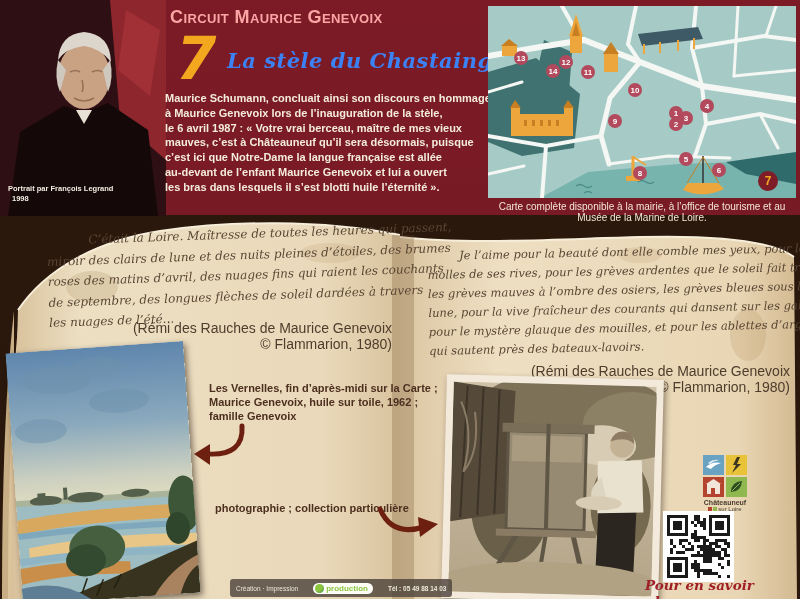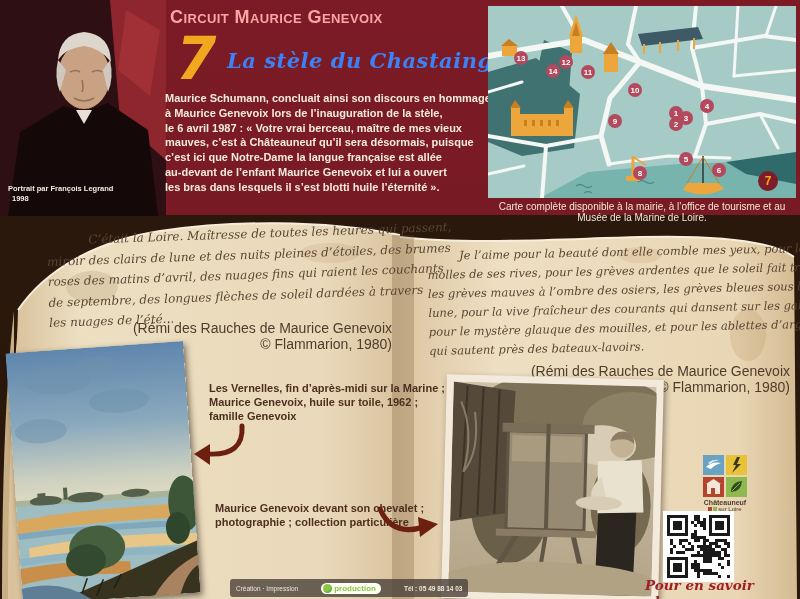--- a/index.html
+++ b/index.html
@@ -64,21 +64,21 @@
   .lg { position:relative; }
   #logo-name { font-size:7px; font-weight:bold; color:#4a3b2e; margin-top:2px; }
   #logo-sub  { font-size:6px; color:#4a3b2e; }
   .sq { display:inline-block; width:4px; height:4px; margin-right:1px; vertical-align:middle; }
   #qr { left:663px; top:511px; width:71px; height:71px; background:#ffffff; padding:4px; }
   #more-info { left:645px; top:577px; width:120px; color:#9e1f28; font-size:13.5px;
     font-weight:bold; font-style:italic; font-family:"DejaVu Serif", serif; }
 
   
   #credits { left:230px; top:579px; height:18px; display:flex; align-items:center;
-    gap:23px; background:rgba(78,68,60,.82); border-radius:3px; padding:0 6px; }
+    gap:15px; background:rgba(78,68,60,.82); border-radius:3px; padding:0 6px; }
   #credits .pre { color:#ece7db; font-size:6.5px; }
   #prod-pill { background:#fdfdf8; border-radius:8px; padding:1px 5px 1px 2px;
     display:flex; align-items:center; gap:2px; }
   #prod-dot { width:9px; height:9px; border-radius:50%;
     background:radial-gradient(circle at 35% 35%, #8cc63f 0 45%, #2e7d4f 100%); }
   #prod-pill .name { color:#8cc63f; font-size:8px; font-weight:bold; }
   #credits .tel { color:#efe9dc; font-size:6.5px; font-weight:bold; }
 </style>
 </head>
 <body>
@@ -340,31 +340,30 @@
       <path d="M0,236 Q40,228 70,252 L0,252 Z" fill="#5d7e95"></path>
       <g stroke="#23200f" stroke-width="1.5">
           <line x1="60" y1="244" x2="66" y2="230"></line>
           <line x1="74" y1="248" x2="82" y2="232"></line>
           <line x1="92" y1="242" x2="100" y2="228"></line>
         </g>
     </g>
   </svg>
 
   <div id="caption-painting" class="abs photo-caption">
-    <div>Les Vernelles, fin d’après-midi sur la Marine ;</div>
+    <div>Les Vernelles, fin d’après-midi sur la Carte ;</div>
     <div>Maurice Genevoix, huile sur toile, 1962 ;</div>
     <div>famille Genevoix</div>
   </div>
   <svg class="abs" style="left:192px; top:420px;" width="58" height="48" viewBox="0 0 58 48">
     <path d="M50,6 Q52,36 16,34" fill="none" stroke="#6d1f10" stroke-width="5" stroke-linecap="round"></path>
     <polygon points="18,24 2,34 18,45" fill="#6d1f10"></polygon>
   </svg>
 
   <div id="caption-photo" class="abs photo-caption">
-    <div>Maurice Genevoix devant son chevalet ;</div>
     <div>photographie ; collection particulière</div>
   </div>
   <svg class="abs" style="left:372px; top:503px;" width="70" height="40" viewBox="0 0 70 40">
     <path d="M8,6 Q20,34 52,24" fill="none" stroke="#6d1f10" stroke-width="5" stroke-linecap="round"></path>
     <polygon points="46,14 66,21 48,34" fill="#6d1f10"></polygon>
   </svg>
 
   <div id="photo" class="abs">
     <svg viewBox="0 0 203 210">
       <defs>

